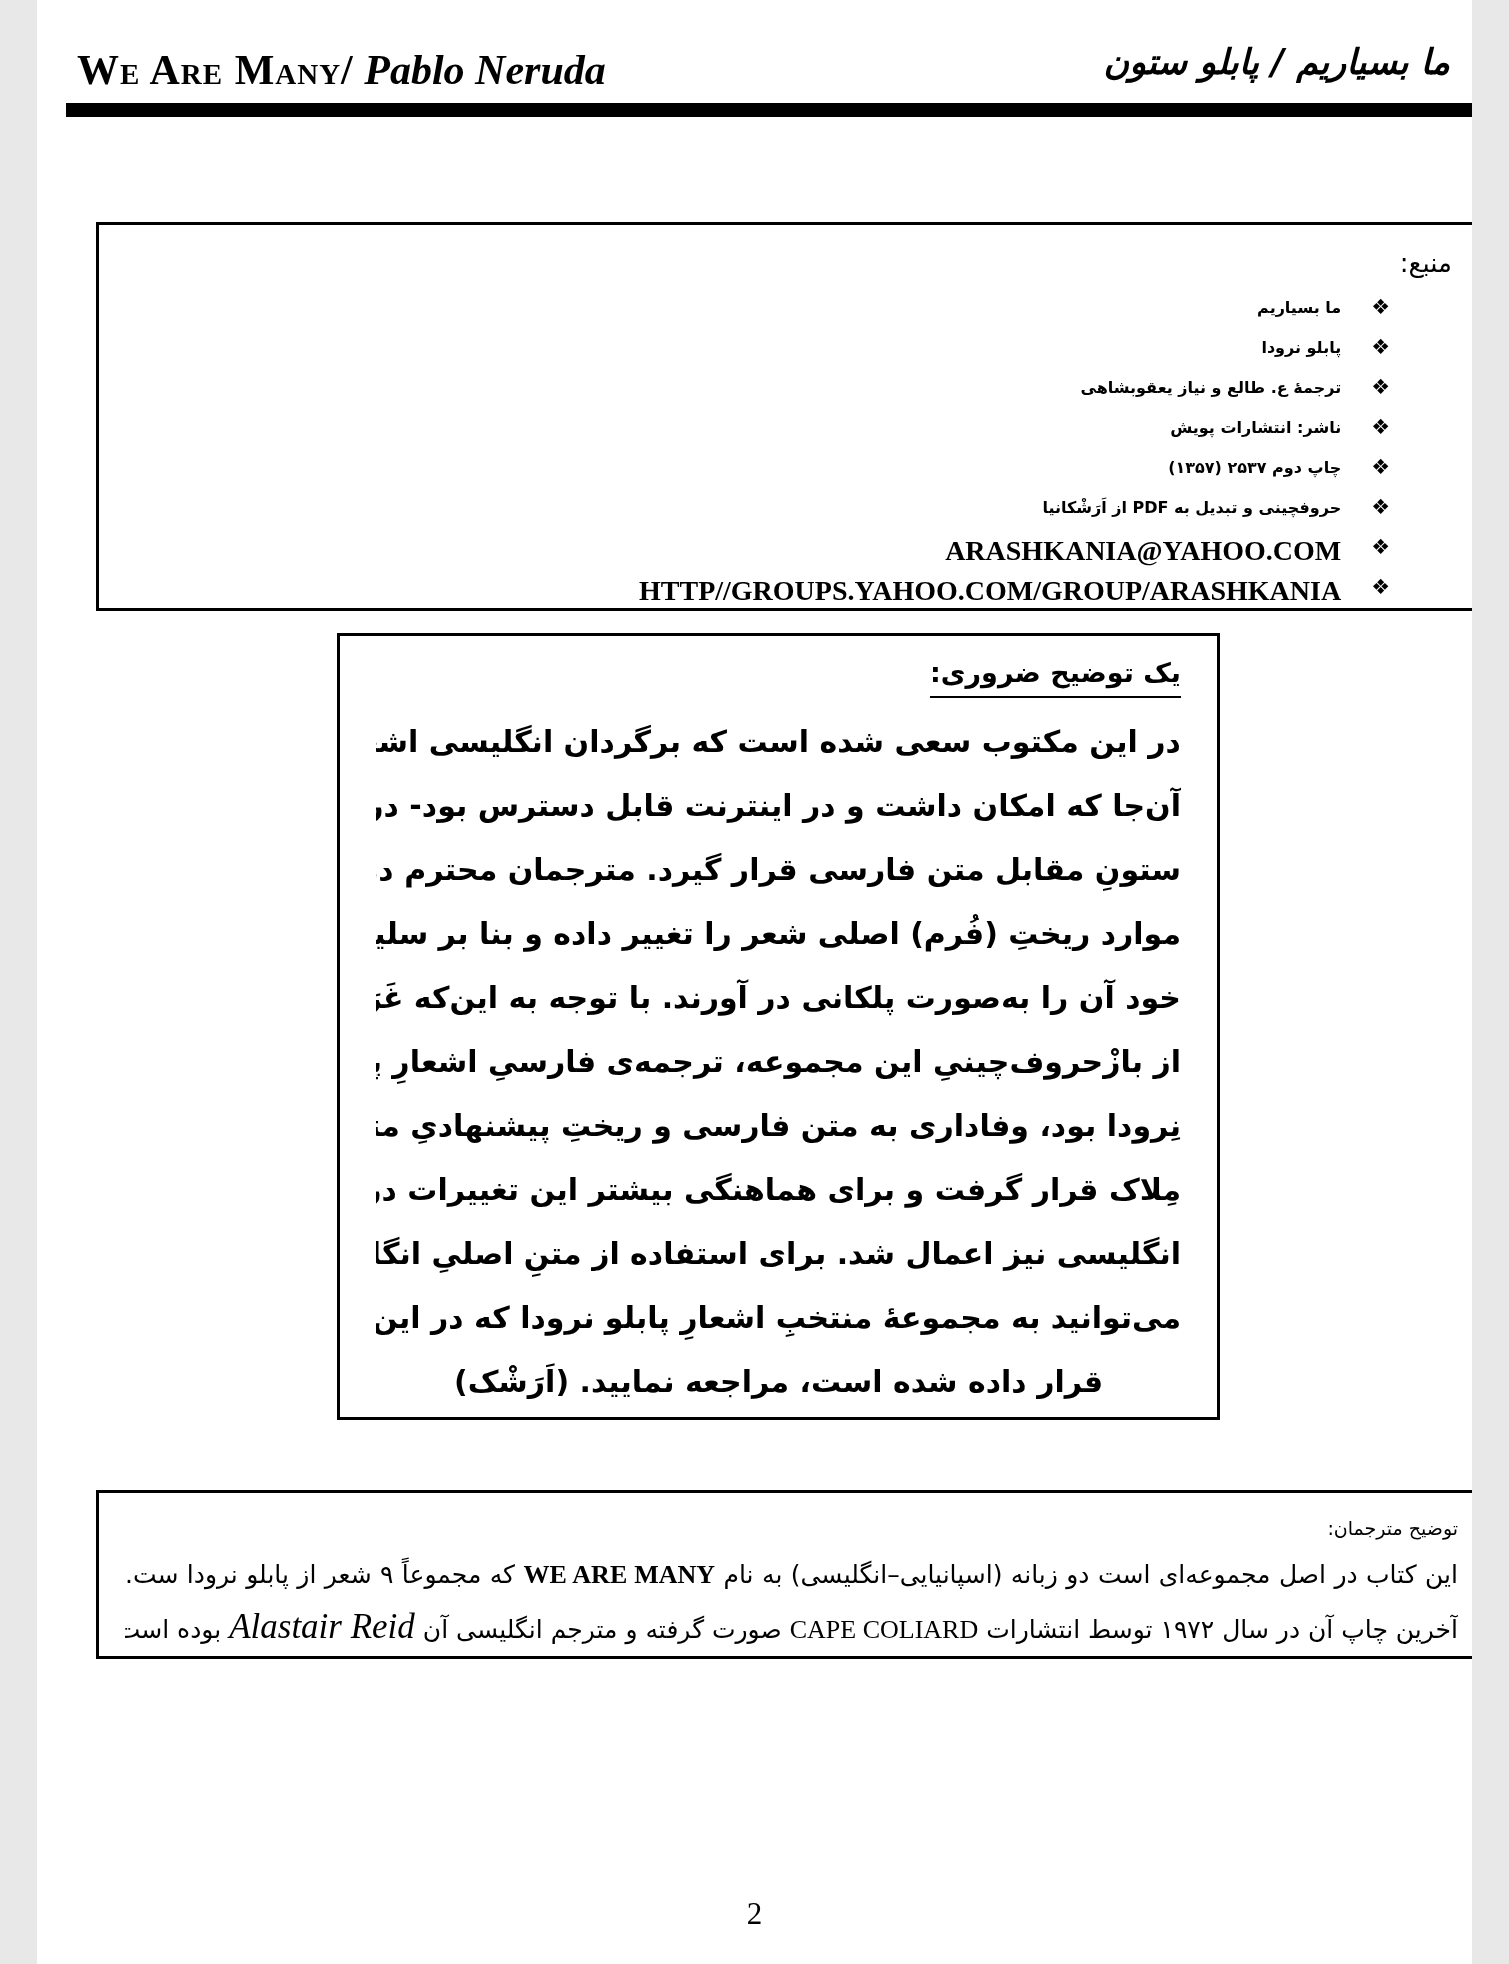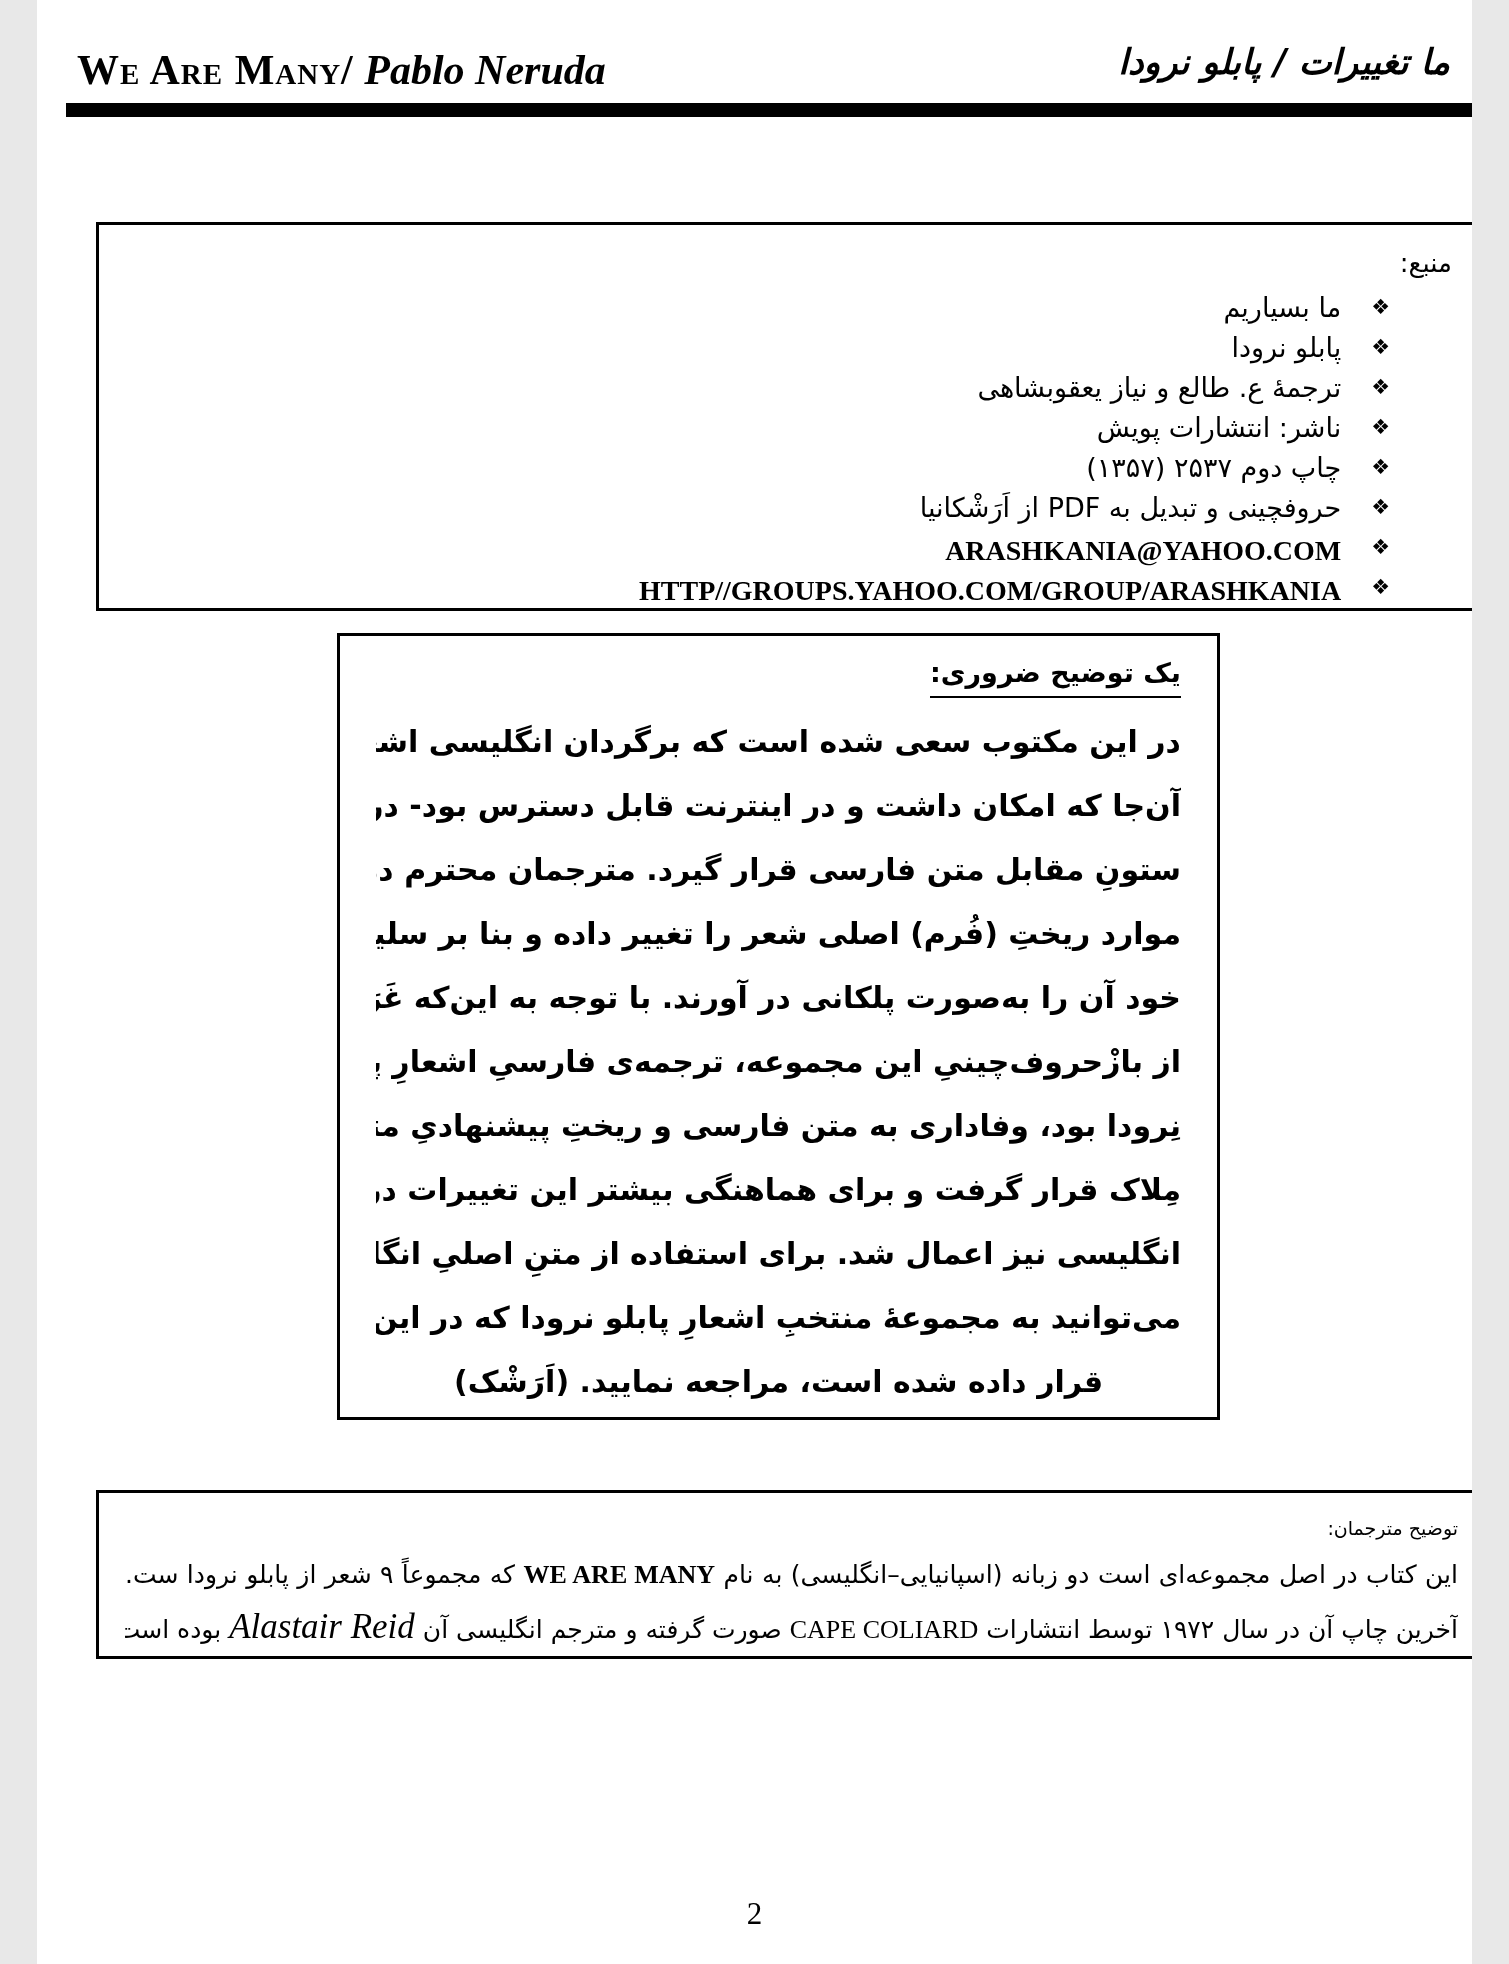--- a/index.html
+++ b/index.html
@@ -61,22 +61,22 @@
     height: 40px;
     direction: rtl;
   }
   .source-row .bullet {
     flex: 0 0 auto;
     font-size: 21px;
     margin-left: 30px; 
     line-height: 1;
   }
   .source-row .item-fa {
-    font-size: 27px;
-    font-weight: normal;
+    font-size: 16px;
+    font-weight: bold;
     white-space: nowrap;
   }
   .source-row .item-en {
     font-family: "Liberation Serif", serif;
     font-weight: bold;
     font-size: 28px;
     direction: ltr;
     unicode-bidi: embed;
     white-space: nowrap;
     margin-top: 8px;
@@ -139,21 +139,21 @@
   }
 </style>
 </head>
 <body>
 
 <div class="page">
 
   <div class="header-en">
     <span class="sc">We Are Many/</span><span class="it"> Pablo Neruda</span>
   </div>
-  <div class="header-fa">ما تغییرات / پابلو نرودا</div>
+  <div class="header-fa">ما بسیاریم / پابلو ستون</div>
   <div class="header-rule"></div>
 
   <div class="frame source-box">
     <div class="source-label">منبع:</div>
     <div class="source-list">
       <div class="source-row">
         <span class="bullet">❖</span>
         <span class="item-fa">ما بسیاریم</span>
       </div>
       <div class="source-row">

